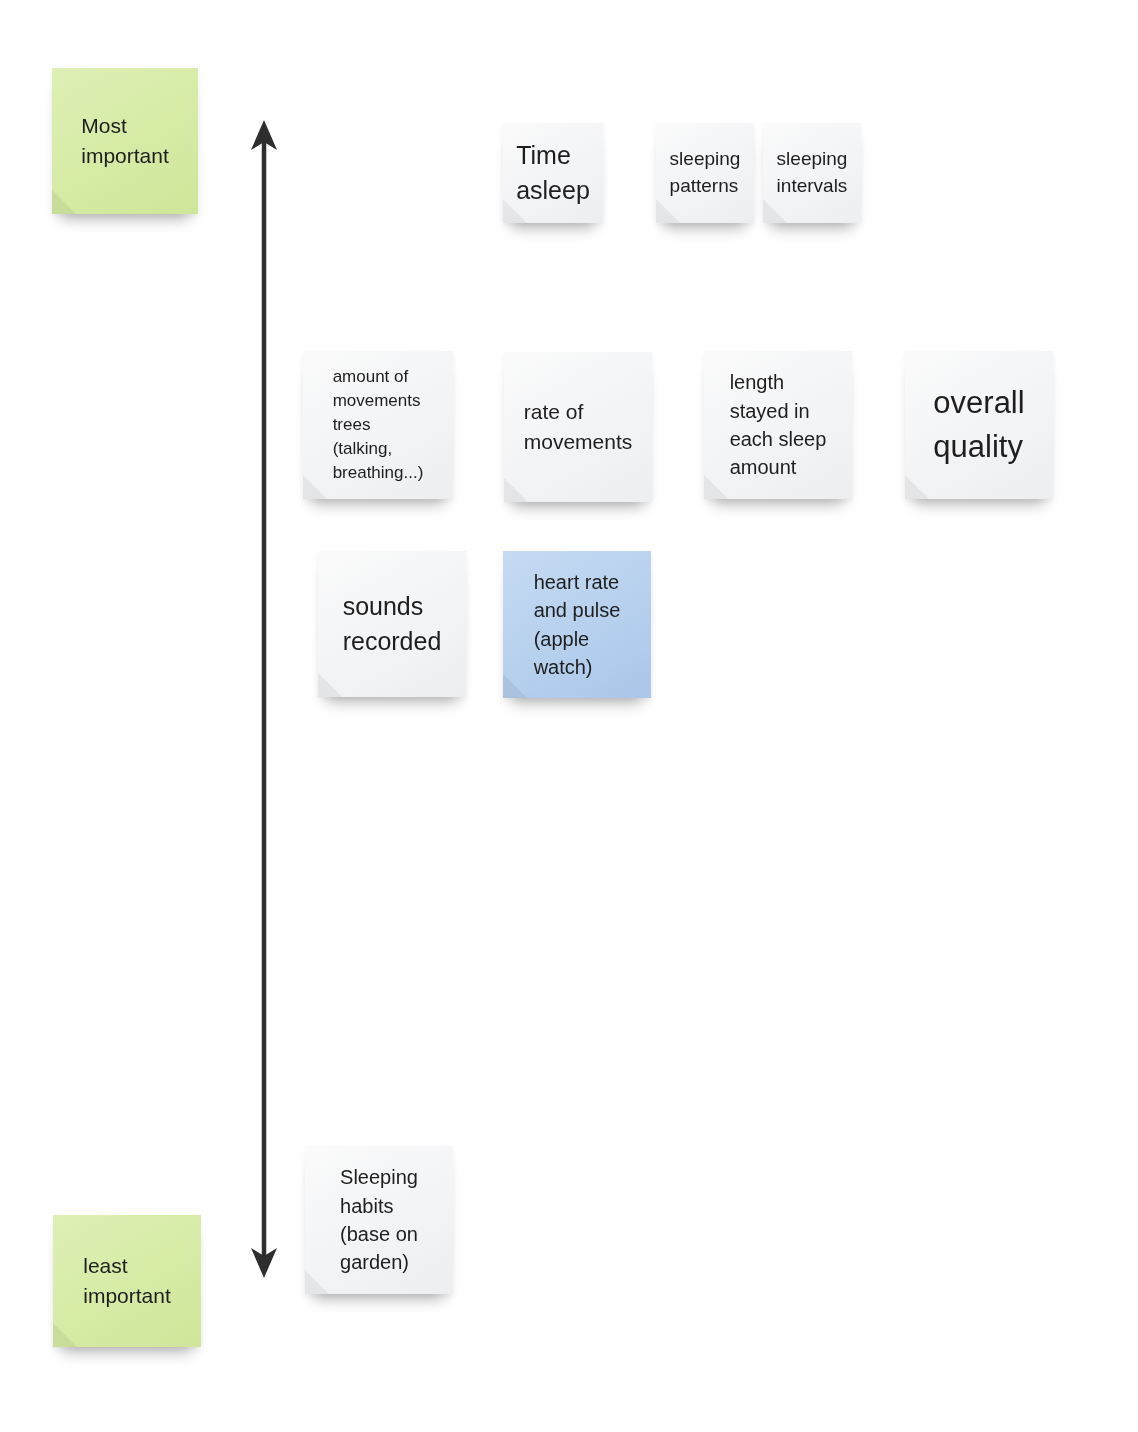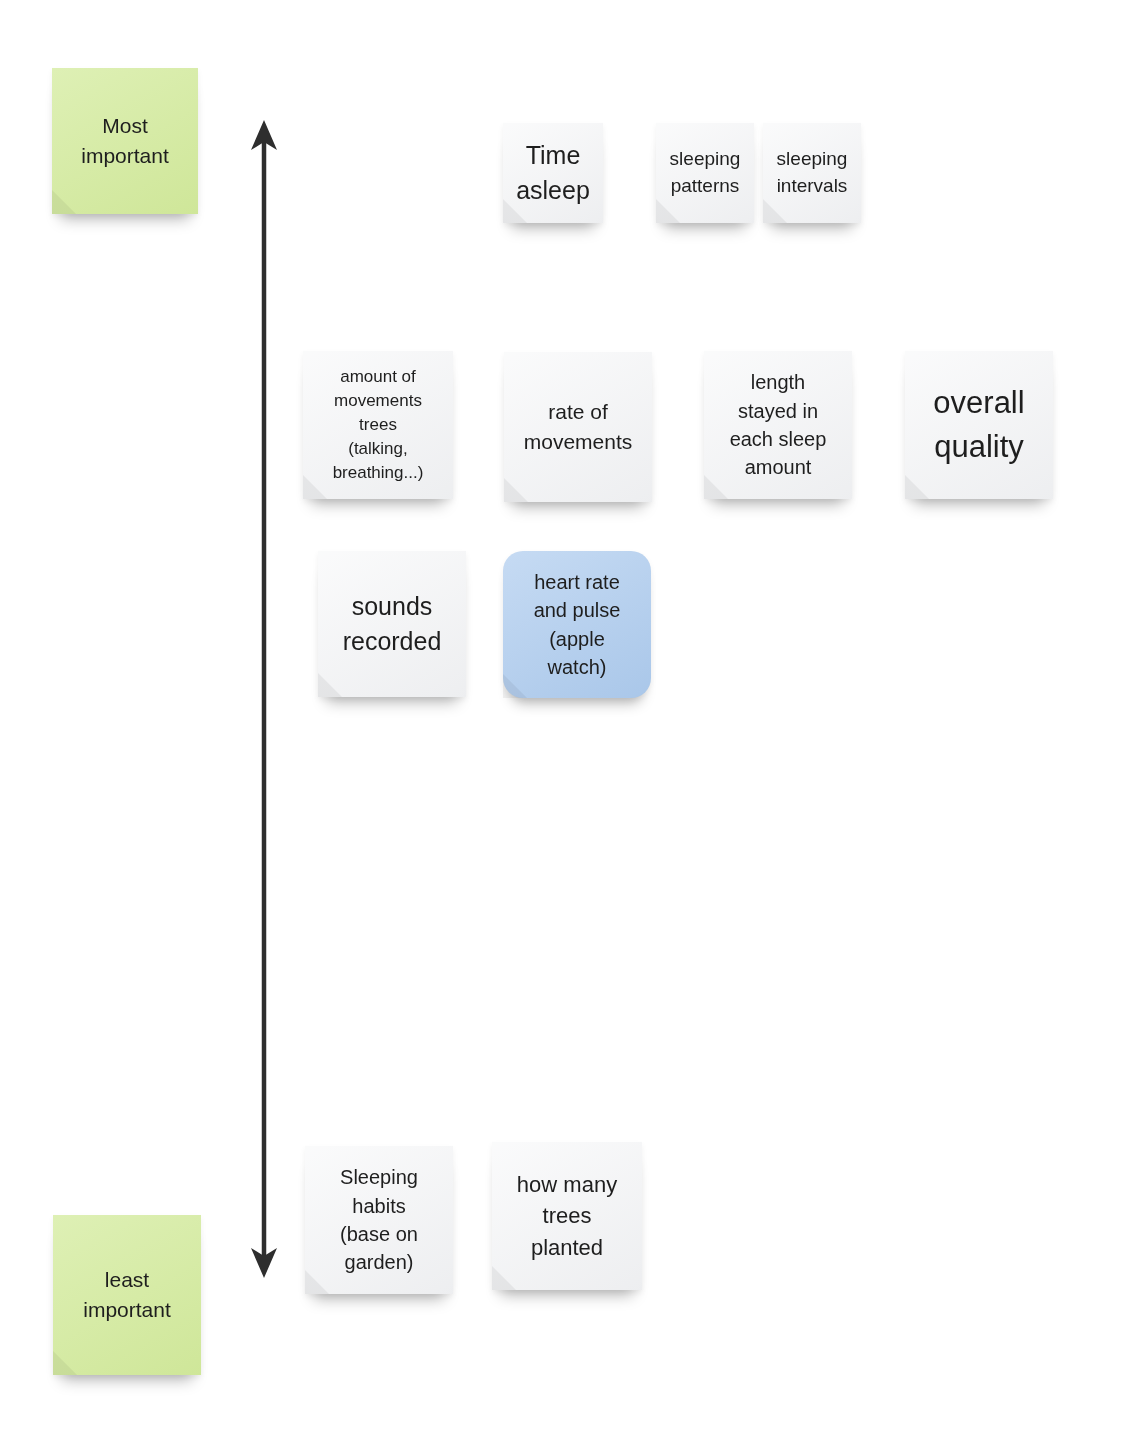--- a/index.html
+++ b/index.html
@@ -13,32 +13,32 @@
     width: 1138px;
     height: 1432px;
     background: #ffffff;
     overflow: hidden;
   }
   .note {
     position: absolute;
     display: flex;
     align-items: center;
     justify-content: center;
-    text-align: center;
+    text-align: left;
     color: var(--note_text, #1e1e1e);
     box-shadow: 0 14px 14px -9px rgba(0,0,0,0.28), 0 3px 6px rgba(0,0,0,0.06);
     box-sizing: border-box;
     padding: 6px;
   }
   .note--gray  { background: var(--note_gray, #f2f3f5);
                  background-image: linear-gradient(150deg, rgba(255,255,255,0.65), rgba(0,0,0,0.02)); }
   .note--green { background: var(--note_green, #d3eb9c);
                  background-image: linear-gradient(150deg, rgba(255,255,255,0.25), rgba(0,0,0,0.02)); }
   .note--blue  { background: var(--note_blue, #adcbee);
-                 background-image: linear-gradient(150deg, rgba(255,255,255,0.30), rgba(0,0,0,0.02)); border-radius: 20px; }
+                 background-image: linear-gradient(150deg, rgba(255,255,255,0.30), rgba(0,0,0,0.02)); }
   .note::after {
     content: "";
     position: absolute;
     left: 0;
     bottom: 0;
     border-style: solid;
     border-width: 24px 0 0 24px;
     border-color: transparent transparent transparent rgba(0,0,0,0.055);
   }
   .note-text {
@@ -64,21 +64,21 @@
     <line x1="17" y1="18" x2="17" y2="1148" stroke-width="4.5"></line>
     <polygon points="17,4 30,34 17,26 4,34"></polygon>
     <polygon points="17,1162 30,1132 17,1140 4,1132"></polygon>
   </svg>
 
   <div class="note note--green" style="left:52px; top:68px; width:146px; height:146px; font-size:21px">
     <span class="note-text">Most
 important</span>
   </div>
 
-  <div class="note note--green" style="left:53px; top:1215px; width:148px; height:160px; font-size:21px">
+  <div class="note note--green" style="left:53px; top:1215px; width:148px; height:132px; font-size:21px">
     <span class="note-text">least
 important</span>
   </div>
 
 
   <div class="note note--gray" style="left:503px; top:123px; width:100px; height:100px; font-size:25px">
     <span class="note-text">Time
 asleep</span>
   </div>
 
@@ -129,19 +129,14 @@
 watch)</span>
   </div>
 
   <div class="note note--gray" style="left:305px; top:1146px; width:148px; height:148px; font-size:20px">
     <span class="note-text">Sleeping
 habits
 (base on
 garden)</span>
   </div>
 
-  <div class="note note--gray" style="left:492px; top:1142px; width:150px; height:148px; font-size:22px">
-    <span class="note-text">how many
-trees
-planted</span>
-  </div>
 
 </div>
 
 </body></html>

